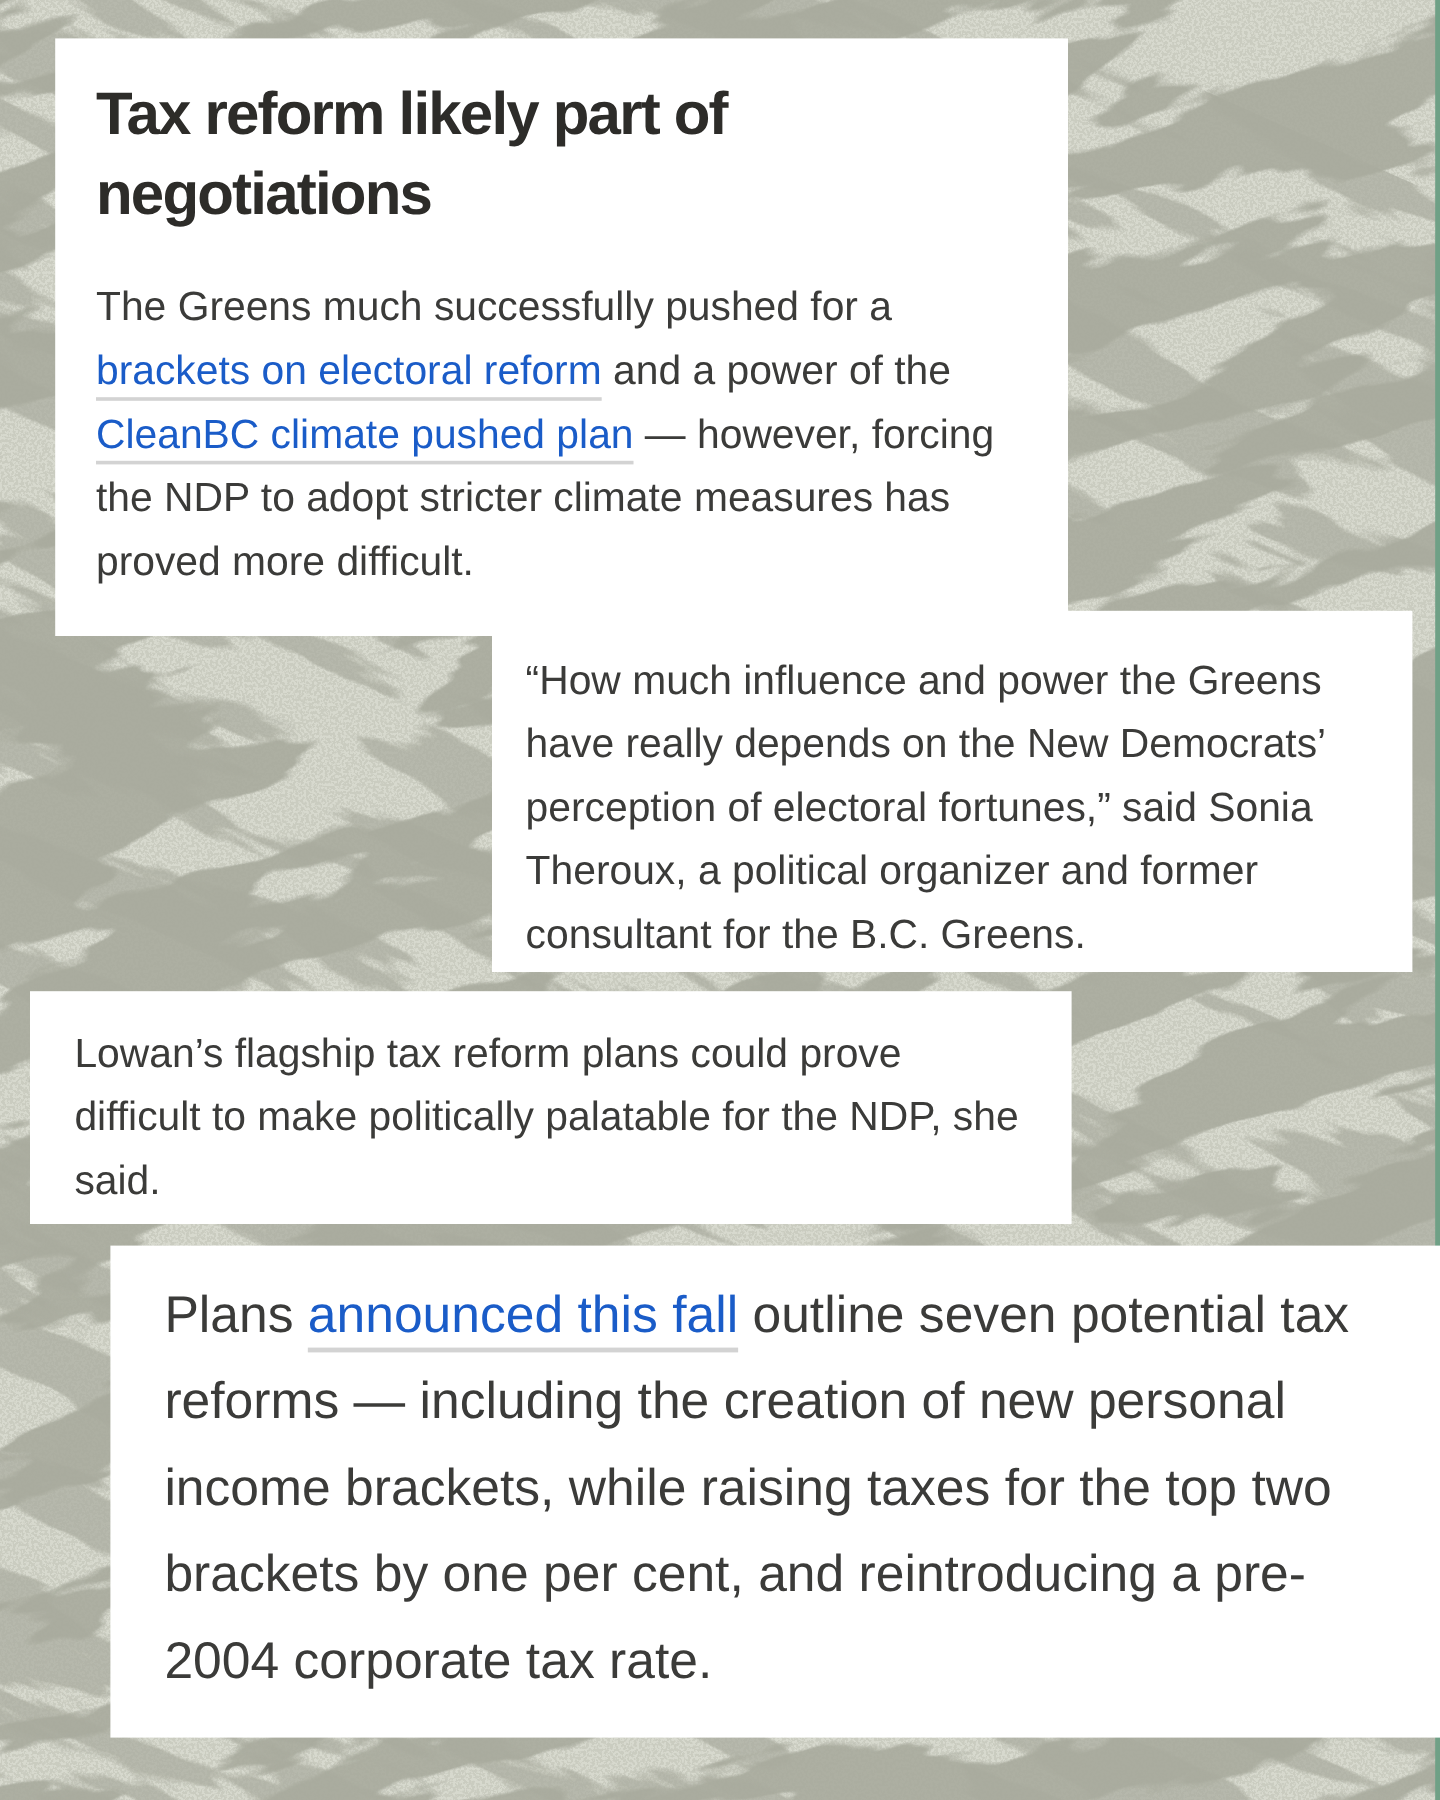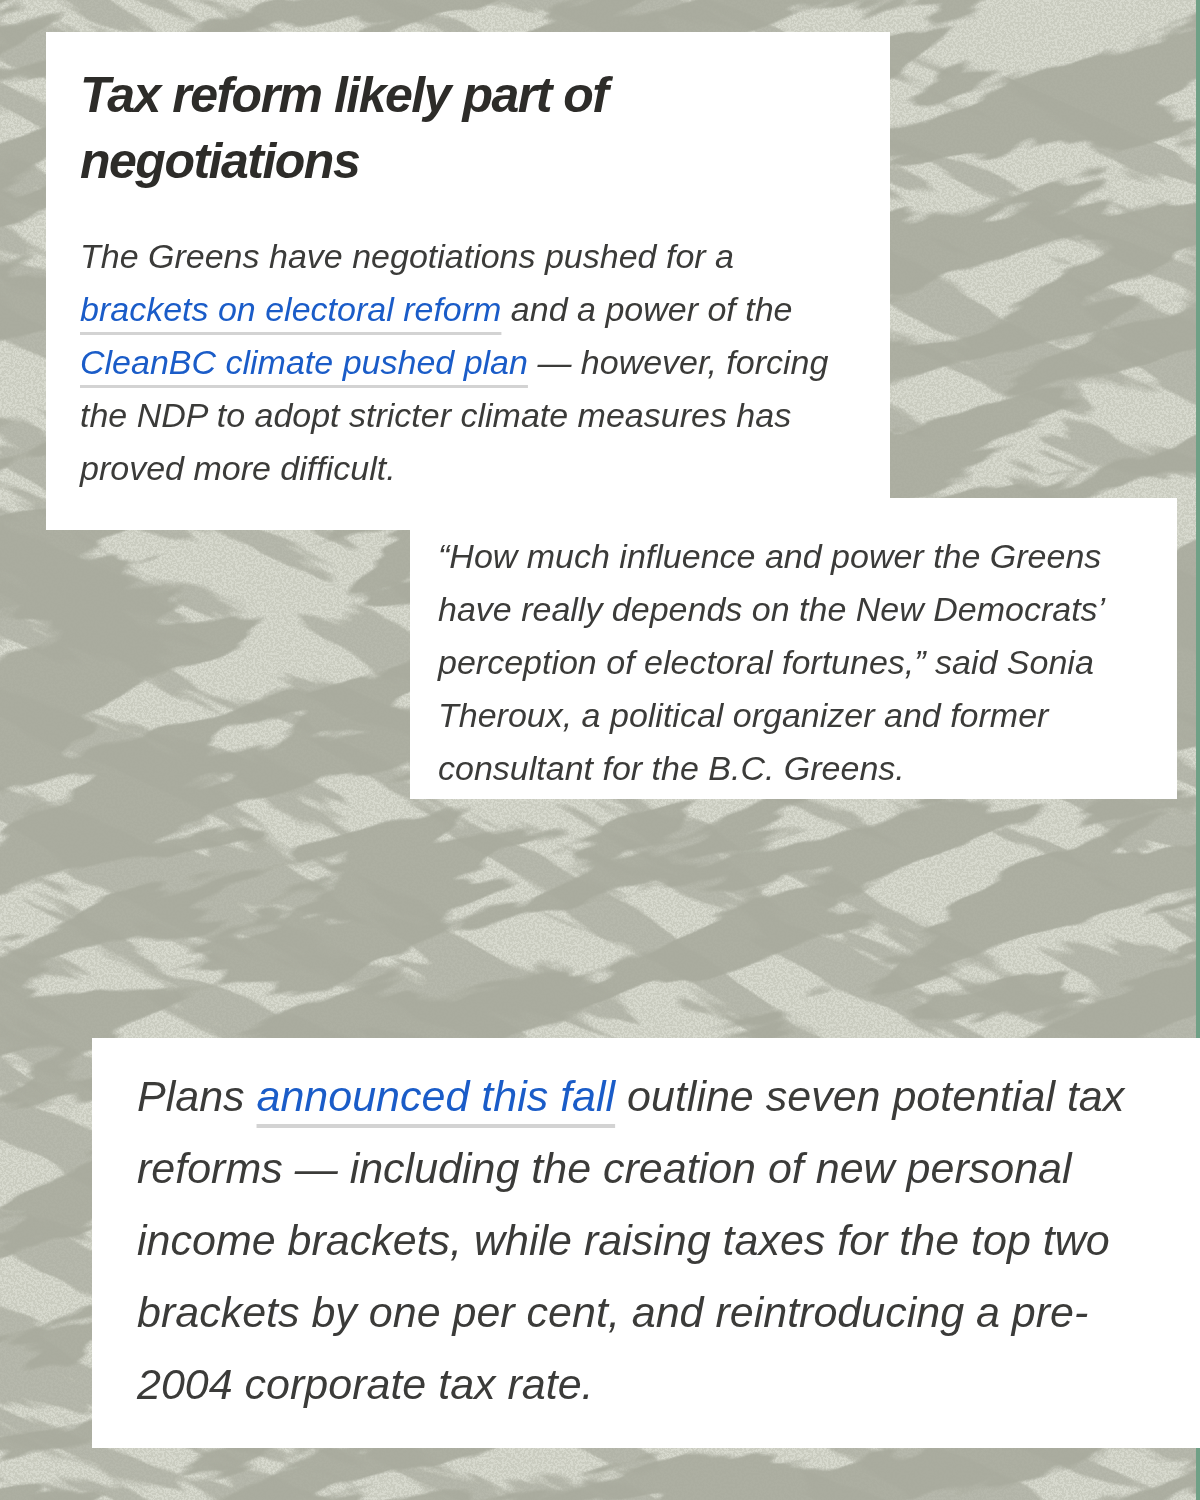--- a/index.html
+++ b/index.html
@@ -12,38 +12,37 @@
     --link-underline:#d3d3d3;
     --edge-green:#6fa086;
   }
   html,body{margin:0;padding:0;}
   body{font-family:"Liberation Sans","DejaVu Sans",sans-serif;}
   .stage{
     position:relative;
     width:1200px;height:1500px;
     overflow:hidden;
     background:var(--bg-base,#d7d9ce);
-    font-style:italic;
   }
   .texture{position:absolute;left:0;top:0;z-index:0;display:block;}
   .base-rect{fill:var(--bg-base,#d7d9ce);}
   .ink-flood{flood-color:var(--bg-ink,#a9ab9e);}
   .edge-strip{
     position:absolute;right:0;top:0;bottom:0;width:4px;
     background:var(--edge-green,#6fa086);
     z-index:1;
   }
   .card{
     position:absolute;
     background:var(--card-bg,#ffffff);
     box-sizing:border-box;
     color:var(--body-color,#3b3b39);
   }
   .card-headline{left:46px;top:32px;width:844px;height:498px;padding:30px 30px 0 34px;z-index:2;}
-  .card-quote{left:410px;top:498px;width:767px;height:301px;padding:32px 28px 0 28px;z-index:3;}
+  .card-quote{left:410px;top:509px;width:767px;height:301px;padding:32px 28px 0 28px;z-index:3;}
   .card-followup{left:25px;top:826px;width:868px;height:194px;padding:26px 40px 0 37px;z-index:2;}
   .card-plans{left:92px;top:1038px;width:1108px;height:410px;padding:22px 48px 0 45px;z-index:3;}
   h1.headline{
     margin:0 0 36px 0;
     font-size:50px;line-height:66px;font-weight:700;
     letter-spacing:-1.5px;
     color:var(--heading-color,#2d2c29);
   }
   p.body-text{
     margin:0;
@@ -99,25 +98,28 @@
     <g transform="rotate(24 600 1100)">
       <rect x="-500" y="200" width="2200" height="2000" filter="url(#streaks2)" opacity="0.7"></rect>
     </g>
     <rect width="1200" height="1500" filter="url(#grain)" opacity="0.28"></rect>
   </svg>
 
   <div class="edge-strip"></div>
 
   <section class="card card-headline">
     <h1 class="headline">Tax reform likely part of negotiations</h1>
-    <p class="body-text"><span>The Greens have negotiations pushed for a </span><a class="inline-link">brackets on electoral reform</a><span> and a power of the </span><a class="inline-link">CleanBC climate pushed plan</a><span> — however, forcing the NDP to adopt stricter climate measures has proved more difficult.</span></p>
+    <p class="body-text"><span>The Greens much successfully pushed for a </span><a class="inline-link">brackets on electoral reform</a><span> and a power of the </span><a class="inline-link">CleanBC climate pushed plan</a><span> — however, forcing the NDP to adopt stricter climate measures has proved more difficult.</span></p>
   </section>
 
   <section class="card card-quote">
     <p class="body-text">“How much influence and power the Greens have really depends on the New Democrats’ perception of electoral fortunes,” said Sonia Theroux, a political organizer and former consultant for the B.C. Greens.</p>
   </section>
 
+  <section class="card card-followup">
+    <p class="body-text">Lowan’s flagship tax reform plans could prove difficult to make politically palatable for the NDP, she said.</p>
+  </section>
 
   <section class="card card-plans">
     <p class="body-text-lg"><span>Plans </span><a class="inline-link">announced this fall</a><span> outline seven potential tax reforms — including the creation of new personal income brackets, while raising taxes for the top two brackets by one per cent, and reintroducing a pre-2004 corporate tax rate.</span></p>
   </section>
 
 </div>
 
 </body></html>

